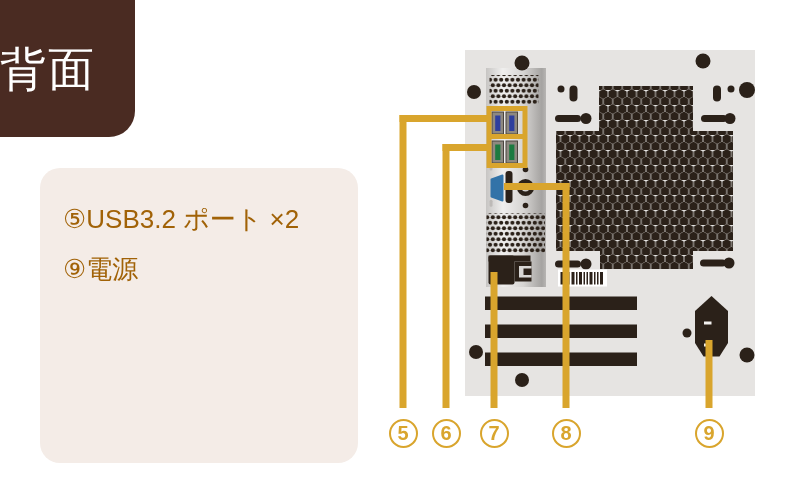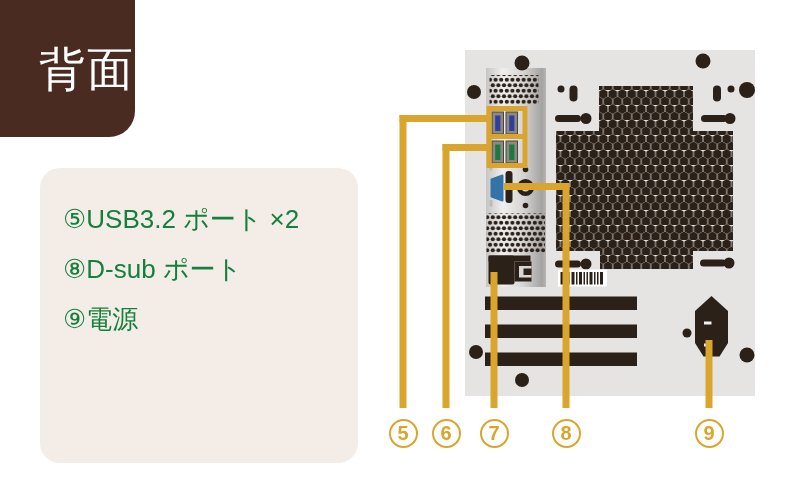--- a/index.html
+++ b/index.html
@@ -4,34 +4,34 @@
 <style>
   html,body{margin:0;padding:0;background:#ffffff;}
   #stage{
     position:relative;width:800px;height:496px;background:#ffffff;overflow:hidden;
     font-family:"Liberation Sans","DejaVu Sans",sans-serif;
   }
   
   .header-tab{
     position:absolute;left:0;top:0;width:135px;height:137px;
     background:#4A2B22;border-radius:0 0 26px 0;
-    display:flex;align-items:center;justify-content:flex-end;
+    display:flex;align-items:center;justify-content:flex-start;
   }
   .header-tab .title{
     color:#ffffff;font-size:46px;font-weight:500;letter-spacing:2px;line-height:1;
   }
   
   .legend-panel{
     position:absolute;left:40px;top:168px;width:318px;height:295px;
     background:#F4ECE7;border-radius:20px;box-sizing:border-box;
     padding:26px 10px 0 23px;
   }
   .legend-item{
     height:50.4px;display:flex;align-items:center;
-    color:#15803d;font-size:26px;font-weight:500;white-space:nowrap;
+    color:#a16207;font-size:26px;font-weight:500;white-space:nowrap;
   }
   
   .diagram{position:absolute;left:0;top:0;width:800px;height:496px;}
   
   .callout-circle{
     position:absolute;top:418.5px;width:29px;height:29px;box-sizing:border-box;
     border:2.5px solid #D9A52D;border-radius:50%;background:#ffffff;
     display:flex;align-items:center;justify-content:center;
     color:#D9A52D;font-size:20px;font-weight:bold;line-height:1;
   }
@@ -40,21 +40,20 @@
 <body>
 
 <div id="stage">
 
   <div class="header-tab">
     <span class="title">背面</span>
   </div>
 
   <div class="legend-panel">
     <div class="legend-item">⑤USB3.2 ポート ×2</div>
-    <div class="legend-item">⑧D-sub ポート</div>
     <div class="legend-item">⑨電源</div>
   </div>
 
   <svg class="diagram" viewBox="0 0 800 496">
     <defs>
       <linearGradient id="shield" x1="0" y1="0" x2="1" y2="0">
         <stop offset="0" stop-color="#c7c5c3"></stop>
         <stop offset="0.28" stop-color="#f0efee"></stop>
         <stop offset="0.62" stop-color="#d7d5d3"></stop>
         <stop offset="0.93" stop-color="#a5a3a1"></stop>

